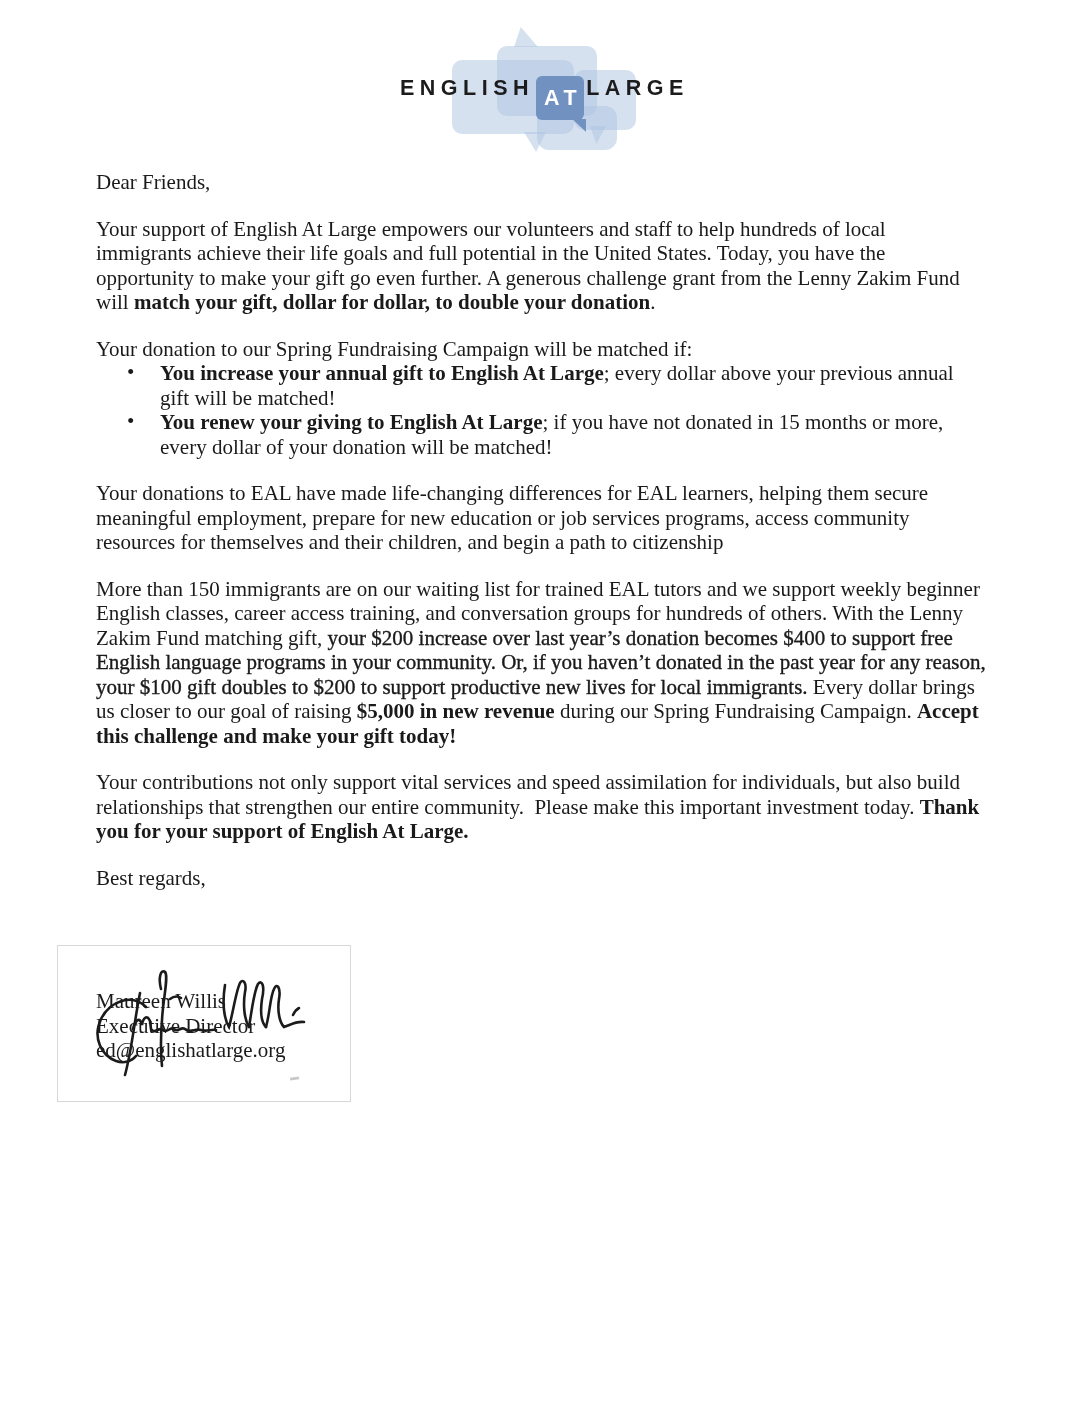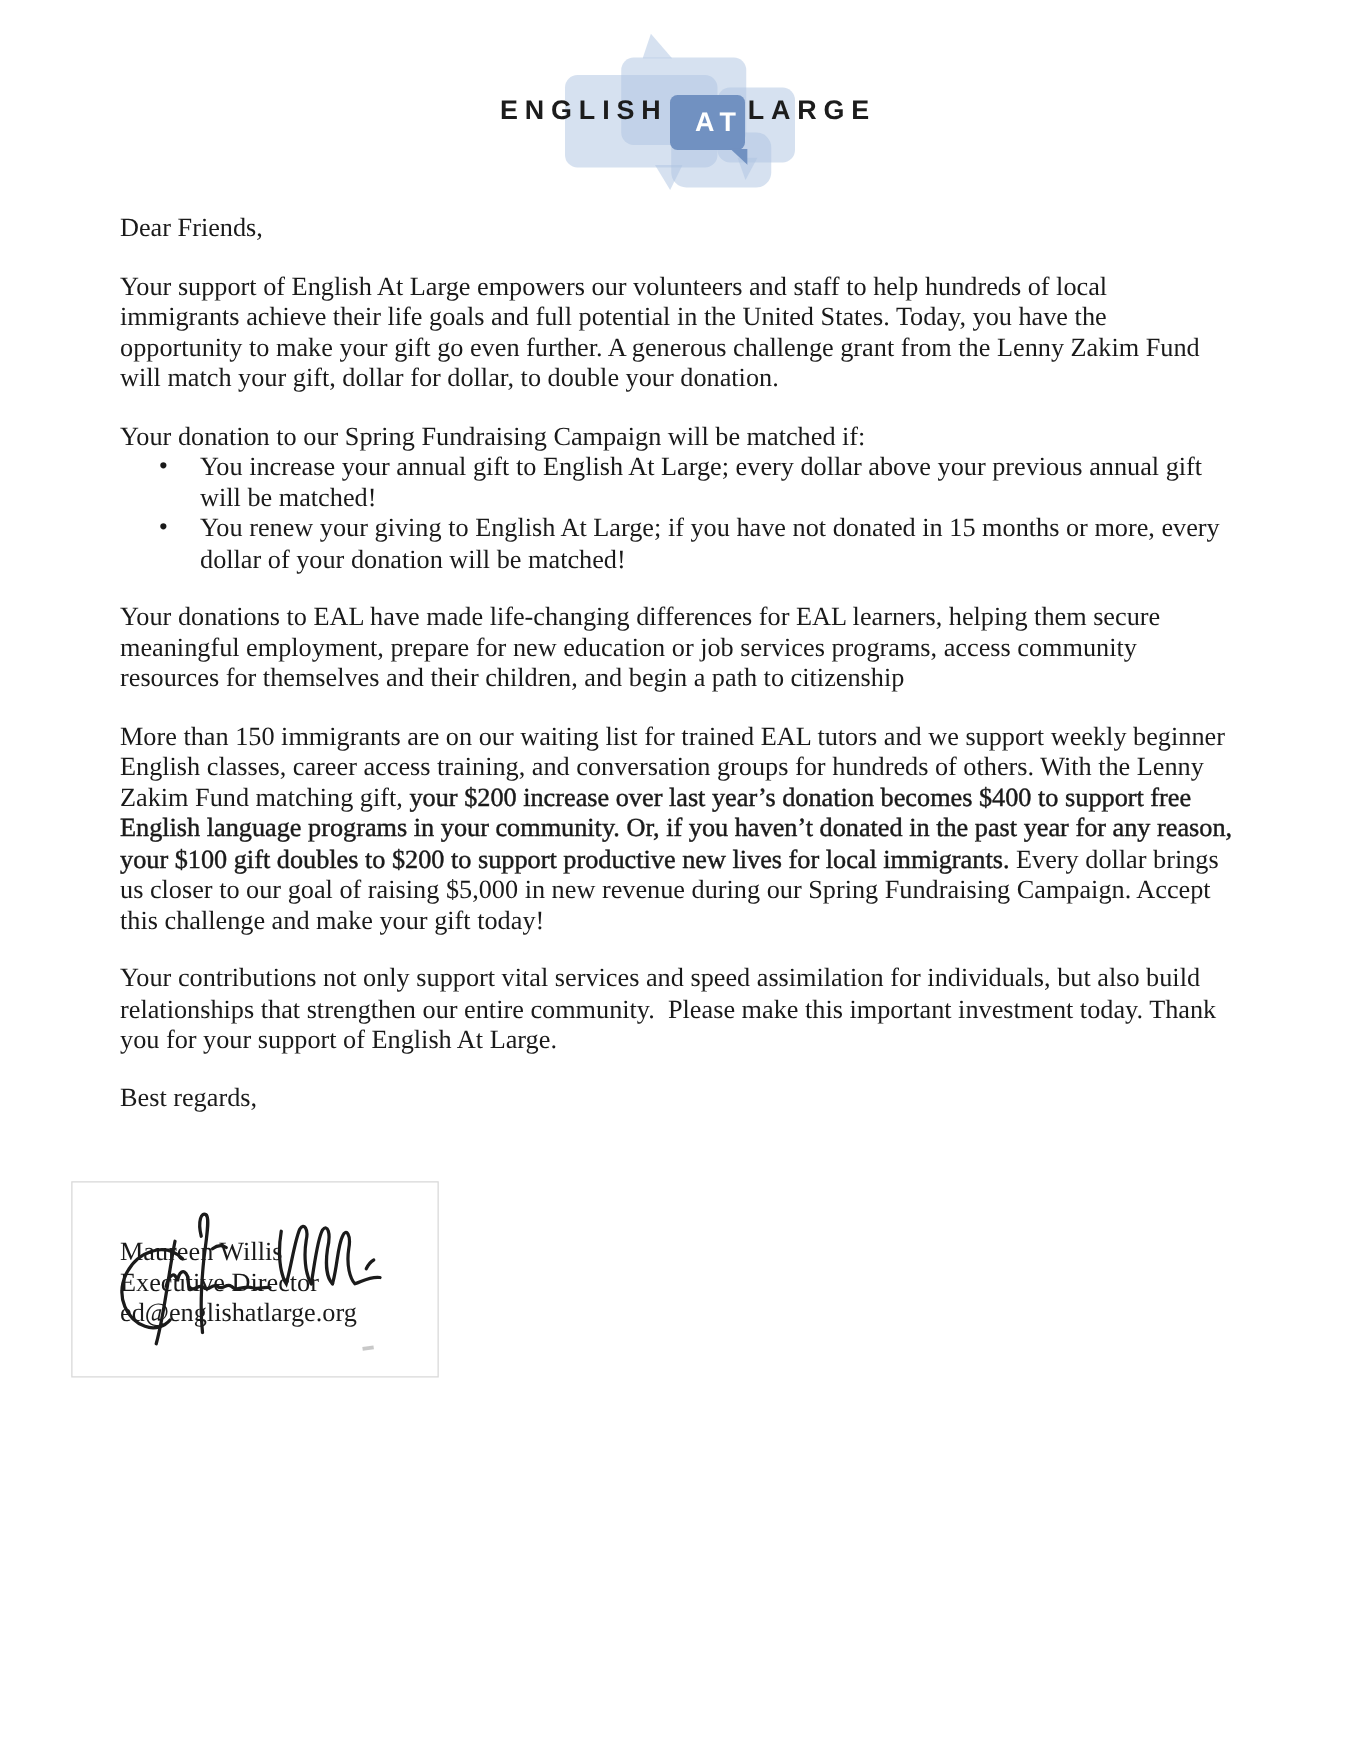--- a/index.html
+++ b/index.html
@@ -27,37 +27,37 @@
     position:absolute; left:6px; top:50px; height:44px;
     display:flex; align-items:flex-start; z-index:5;
     font-family:"Liberation Sans", sans-serif;
     font-size:21.5px; font-weight:700; letter-spacing:5.5px;
     color:var(--logo-text);
     white-space:nowrap;
   }
   .logo-at {
     background:var(--tile); color:#ffffff;
     height:44px; display:flex; align-items:center;
-    padding:0 2px 0 20px; border-radius:6px;
+    padding:0 2px 0 8px; border-radius:6px;
     position:relative; margin:0 2px;
   }
   .logo-at-tail {
     position:absolute; right:-2px; bottom:-12px;
     width:14px; height:13px; background:var(--tile);
     clip-path:polygon(0 0, 100% 0, 100% 100%);
   }
 
   
   .content {
     position:absolute; left:96px; top:148px; width:890px;
     font-size:21px; line-height:24.5px; z-index:1;
   }
   .block { margin:22px 0 0; white-space:pre-wrap; }
   .date-block { margin-top:59px; }
-  b { font-weight:400; }
+  b { font-weight:700; }
   .alt { -webkit-text-stroke:0.35px currentColor; }
 
   ul.bullets { margin:0; padding:0; list-style:none; }
   ul.bullets li { position:relative; padding-left:64px; white-space:pre-wrap; }
   ul.bullets .marker { position:absolute; left:31px; top:-1px; }
 
   .signer { margin-top:99px; }
   .signer div { line-height:24.5px; }
 
   

